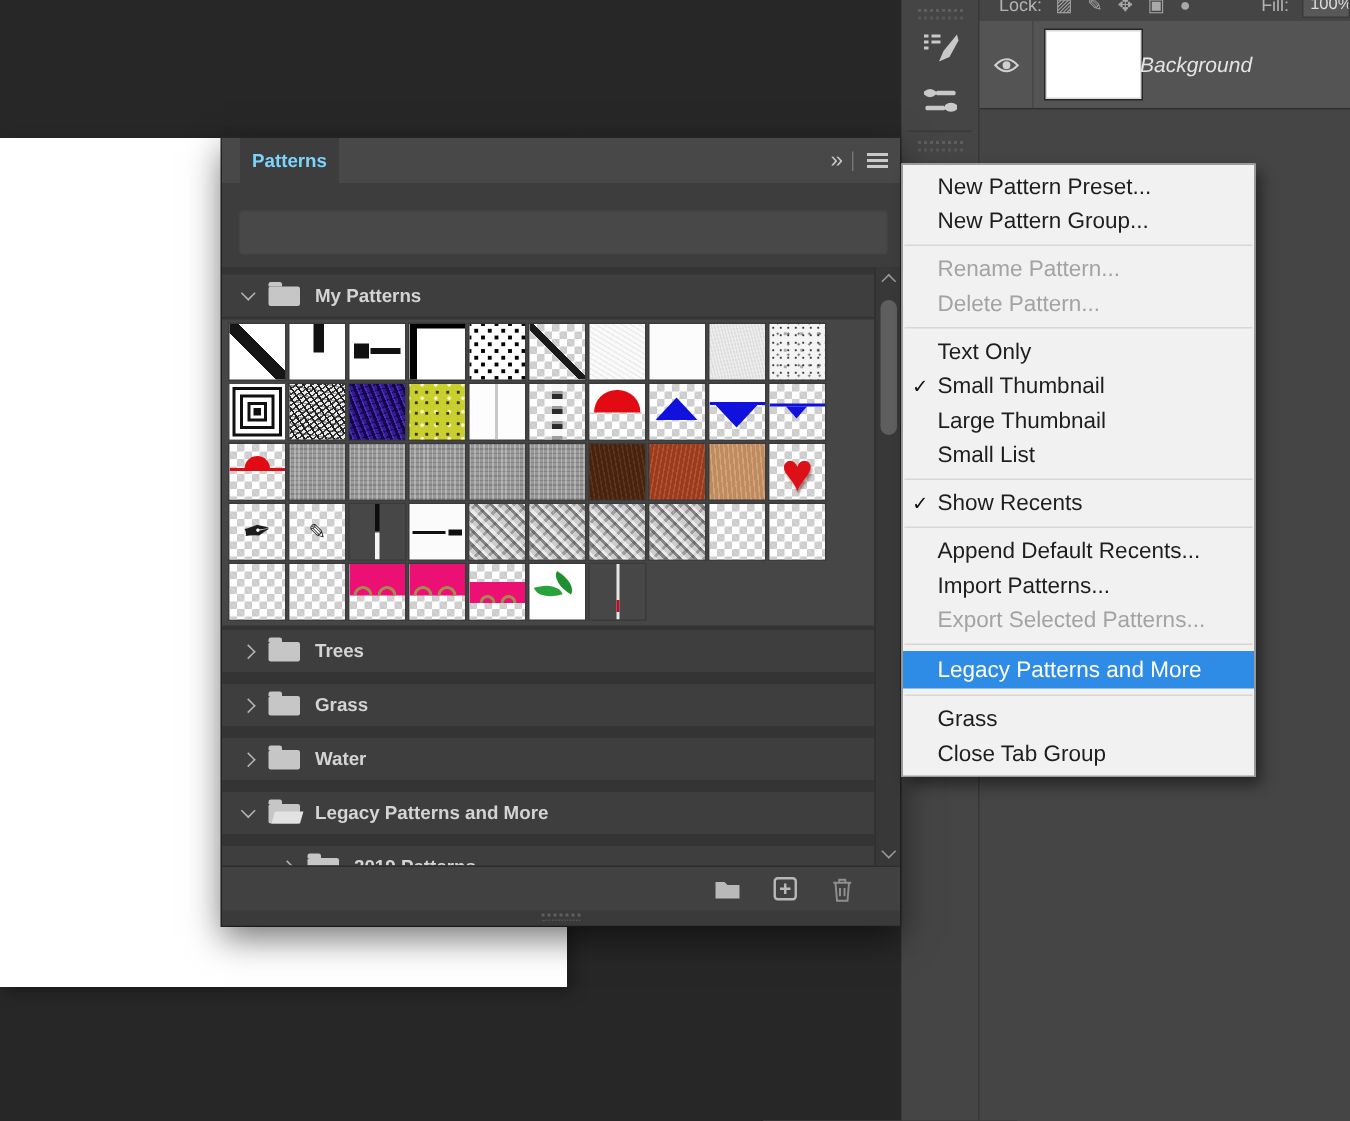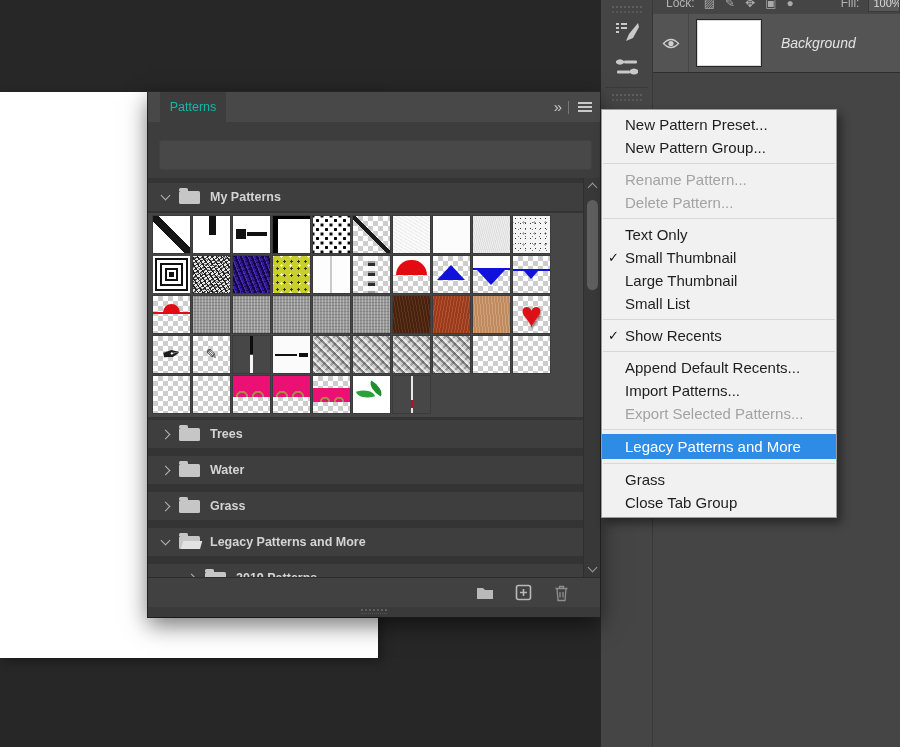--- a/index.html
+++ b/index.html
@@ -21,28 +21,28 @@
 
   
   .layers-area { position:absolute; left:52px; top:0; right:0; height:747px; }
   .lock-bar { position:absolute; left:0; right:0; top:-8px; height:22px; display:flex; align-items:center; gap:9px; padding-left:13px; color:#b3b3b3; font-size:12px; }
   .lock-bar .lockicon { font-size:12px; color:#a9a9a9; line-height:12px; }
   .fill-lbl { margin-left:38px; }
   .fill-box { width:44px; height:17px; background:#585858; border:1px solid #3a3a3a; color:#dcdcdc; font-size:11px; padding:1px 4px; overflow:hidden; white-space:nowrap; }
   .layer-row { position:absolute; left:0; right:0; top:14px; height:59px; background:#545454; border-bottom:1px solid #2e2e2e; display:flex; align-items:center; }
   .eye-cell { width:36px; height:100%; display:flex; align-items:center; justify-content:center; border-right:1px solid #464646; }
   .layer-thumb { width:62px; height:44px; background:#fff; margin-left:9px; box-shadow:0 0 0 1px #d8d8d8, 0 0 0 2px #262626; }
-  .layer-name { margin-left:21px; font-style:italic; font-size:14px; color:#e4e4e4; }
+  .layer-name { font-style:italic; font-size:14px; color:#e4e4e4; }
 
   
   .panel { position:absolute; left:148px; top:92px; width:452px; height:525px; background:#3d3d3d;
            box-shadow:0 8px 22px rgba(0,0,0,.55), 0 0 0 1px #2b2b2b; }
   .tabbar { position:relative; height:30px; background:#484848; }
   .tab { position:absolute; left:12px; top:0; width:66px; height:30px; background:#3d3d3d; display:flex; align-items:center; justify-content:center; }
-  .tab span { font-size:12.5px; font-weight:normal; color:#14b8a6; }
+  .tab span { font-size:12.5px; font-weight:bold; color:#7dd3fc; }
   .tab-icons { position:absolute; right:6px; top:0; height:30px; display:flex; align-items:center; gap:7px; }
   .dbl-chev { color:#c9c9c9; font-size:15px; letter-spacing:-1px; line-height:14px; }
   .vsep { width:1px; height:13px; background:#757575; }
   .burger { width:14px; height:2px; background:#c9c9c9; box-shadow:0 -4px 0 #c9c9c9, 0 4px 0 #c9c9c9; margin:0 2px; }
   .search { margin:18px 8px 0 11px; height:30px; background:#484848; border-radius:3px; border:1px solid #424242; }
 
   .list { position:absolute; left:0; top:86px; width:435px; height:399px; overflow:hidden; background:#343434;font-weight:bold; }
   .trow { height:28px; display:flex; align-items:center; background:#3e3e3e; padding-left:14px; gap:10px; }
   .trow .label { font-size:12.5px; color:#d4d4d4; }
   .trow.child { padding-left:40px; }
@@ -285,26 +285,26 @@
           </div>
         </div>
         <div class="trow row-trees">
           <span class="chev right"></span>
           <span class="folder"></span>
           <span class="label">Trees</span>
         </div>
         <div class="trow row-gap">
           <span class="chev right"></span>
           <span class="folder"></span>
-          <span class="label">Water</span>
+          <span class="label">Grass</span>
         </div>
         <div class="trow row-gap">
           <span class="chev right"></span>
           <span class="folder"></span>
-          <span class="label">Grass</span>
+          <span class="label">Water</span>
         </div>
         <div class="trow row-gap">
           <span class="chev down"></span>
           <span class="folder open"></span>
           <span class="label">Legacy Patterns and More</span>
         </div>
         <div class="trow row-gap child">
           <span class="chev right"></span>
           <span class="folder"></span>
           <span class="label">2019 Patterns</span>

